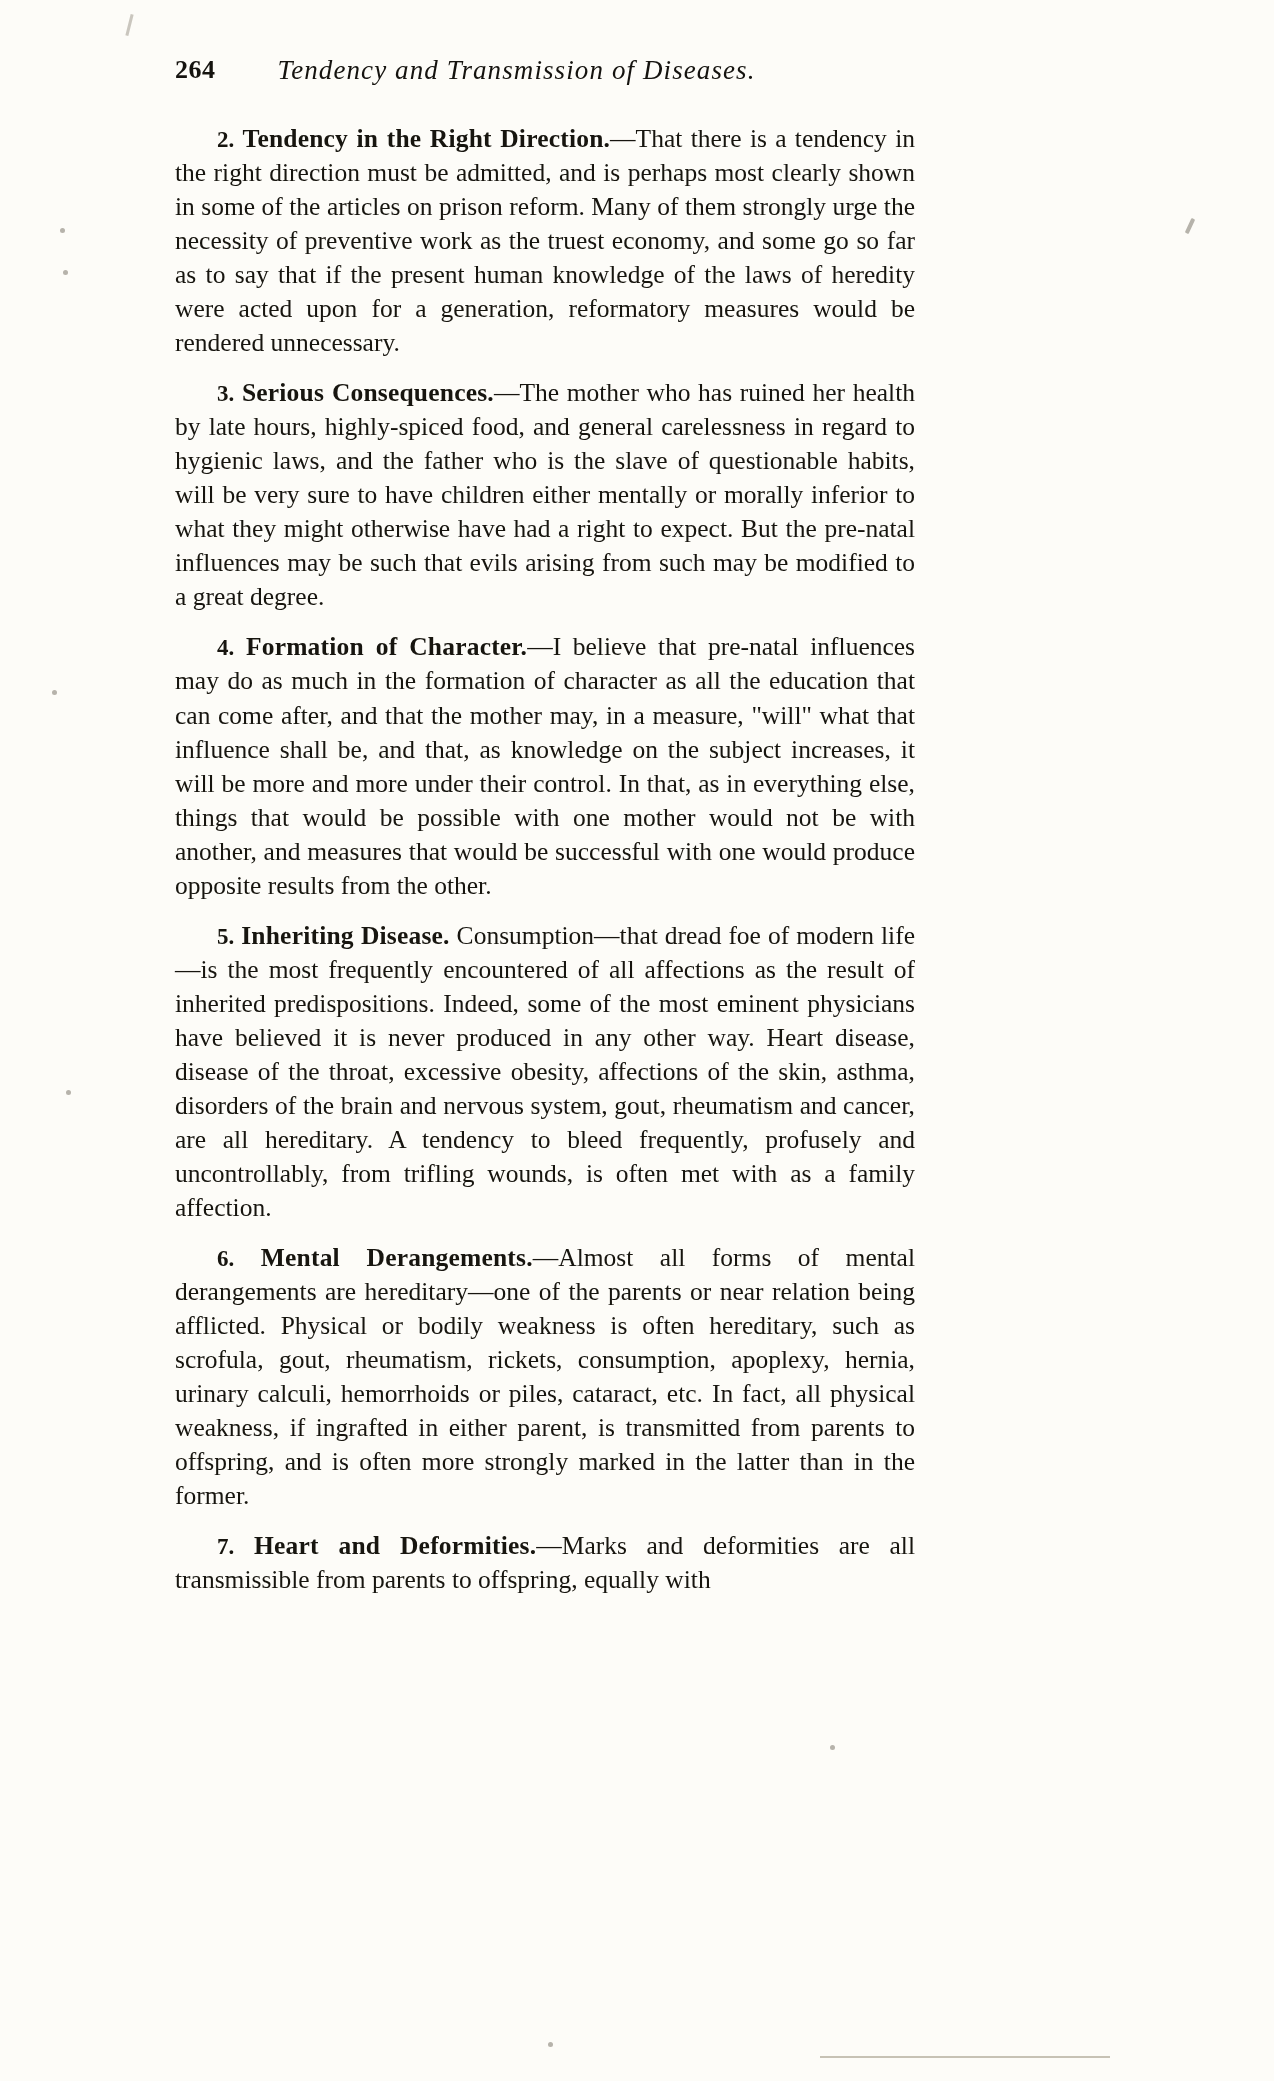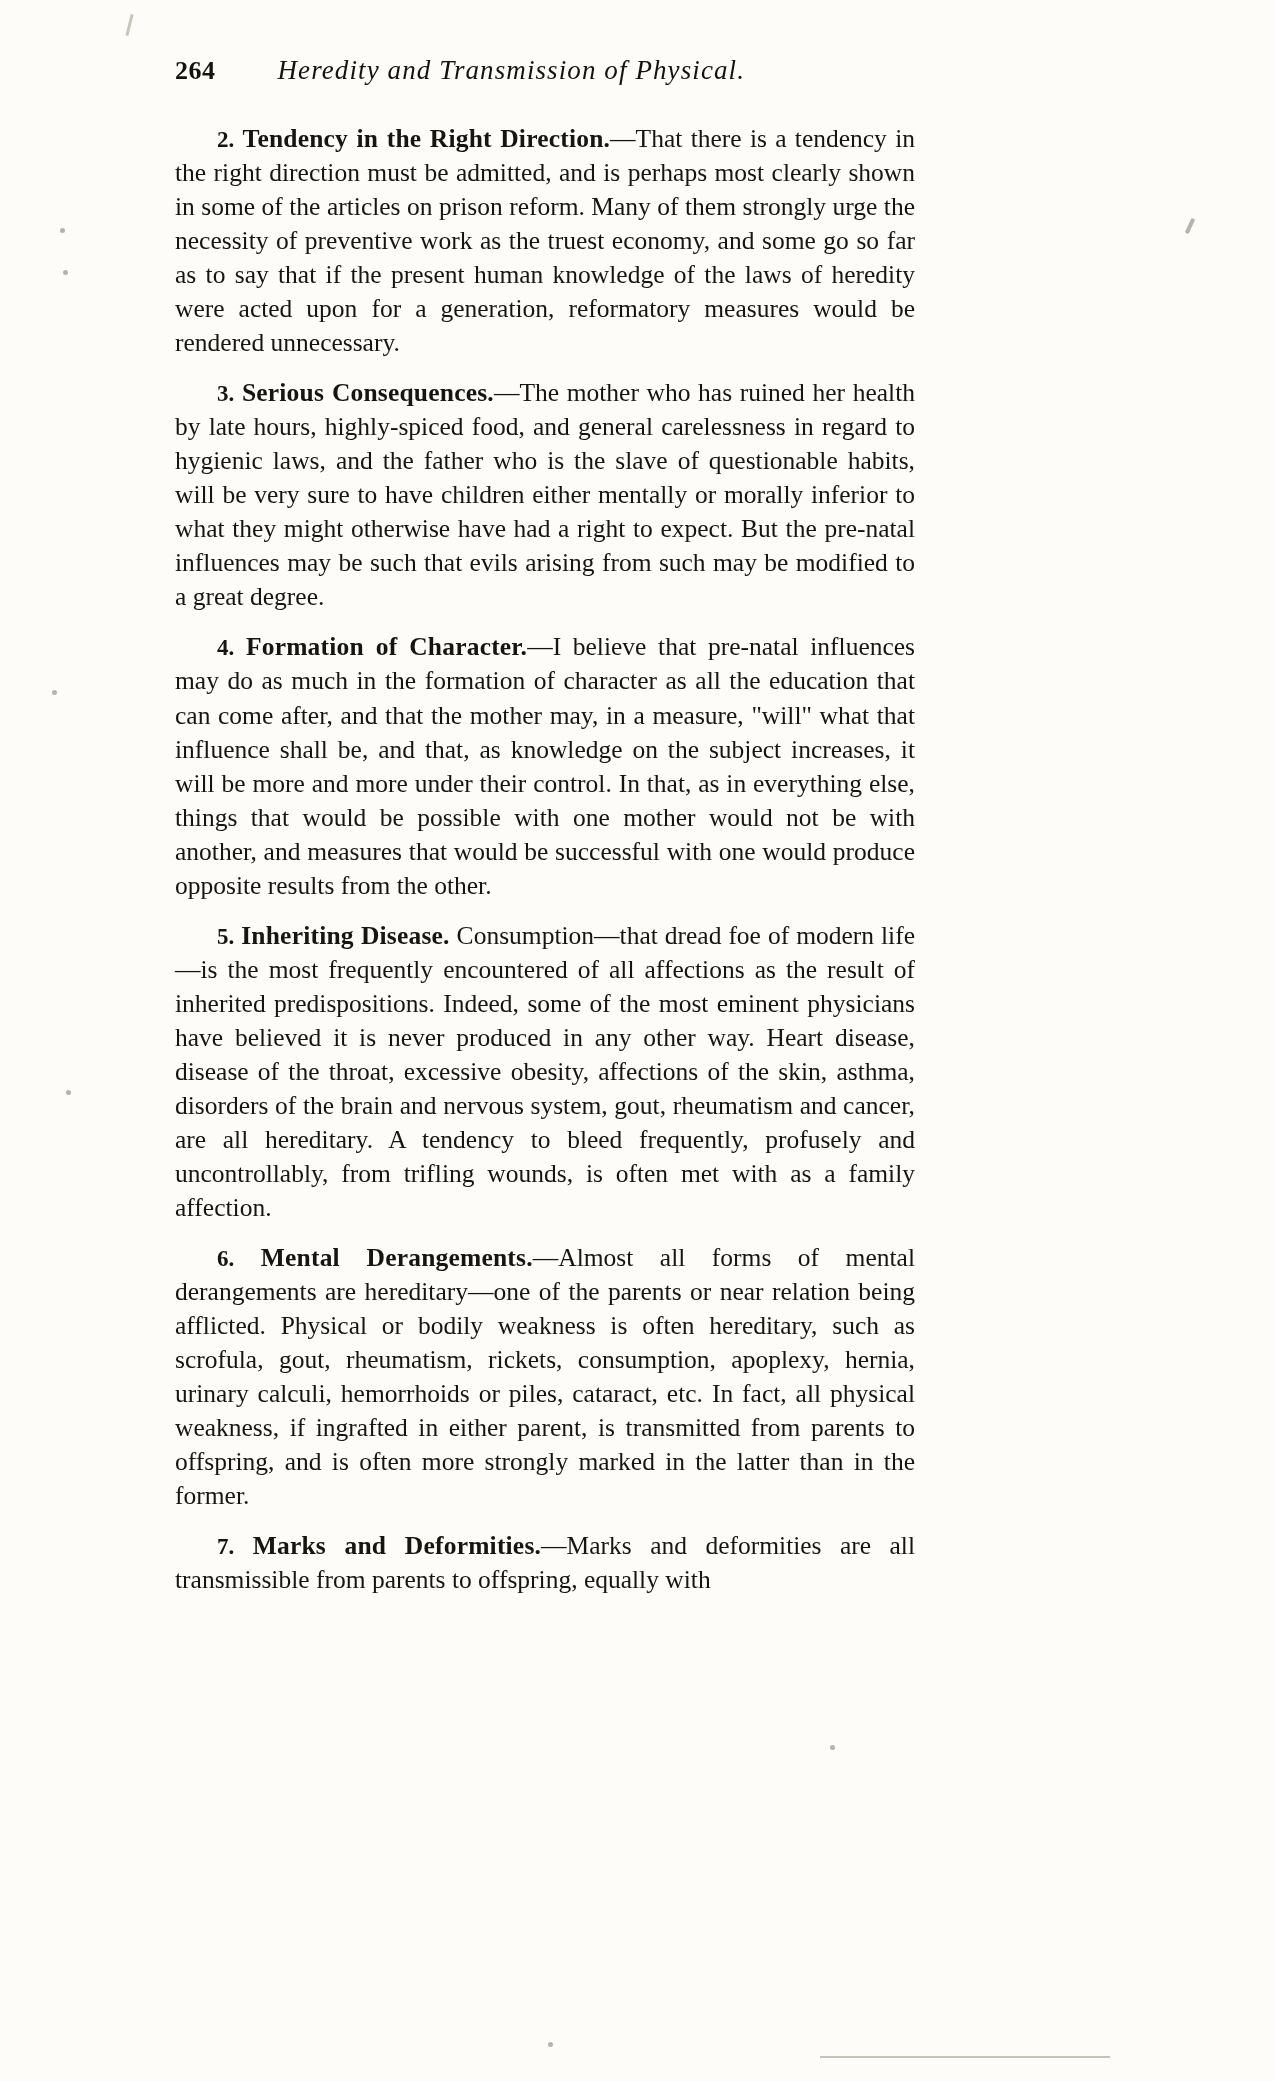--- a/index.html
+++ b/index.html
@@ -23,21 +23,21 @@
     background: #fdfcf8;
   }
   .page-inner {
     position: absolute;
     left: 175px;
     top: 55px;
     width: 740px;
   }
   .header {
     display: flex;
-    align-items: center;
+    align-items: flex-start;
     margin-bottom: 36px;
     white-space: nowrap;
   }
   .folio {
     font-family: "Liberation Serif", serif;
     font-weight: bold;
     font-size: 26px;
     letter-spacing: 0.5px;
     color: #15130f;
   }
@@ -101,21 +101,21 @@
   <div class="speck" style="left:52px; top:690px; width:5px; height:5px;"></div>
   <div class="speck" style="left:66px; top:1090px; width:5px; height:5px;"></div>
   <div class="speck" style="left:1188px; top:218px; width:4px; height:16px; transform: rotate(25deg); border-radius:1px;"></div>
   <div class="speck" style="left:830px; top:1745px; width:5px; height:5px;"></div>
   <div class="speck" style="left:548px; top:2042px; width:5px; height:5px;"></div>
 
   <div class="page-inner">
 
     <div class="header">
       <span class="folio">264</span>
-      <span class="running-title">Heredity and Transmission of Physical.</span>
+      <span class="running-title">Tendency and Transmission of Diseases.</span>
     </div>
 
     <div class="body-text">
 
       <p class="para">
         <span class="num">2.</span>
         <span class="run-head">Tendency in the Right Direction.</span><span>—That there is a tendency in the right direction must be admitted, and is perhaps most clearly shown in some of the articles on prison reform. Many of them strongly urge the necessity of preventive work as the truest economy, and some go so far as to say that if the present human knowledge of the laws of heredity were acted upon for a generation, reformatory measures would be rendered unnecessary.</span>
       </p>
 
       <p class="para">
@@ -133,20 +133,20 @@
         <span class="run-head">Inheriting Disease.</span><span> Consumption—that dread foe of modern life—is the most frequently encountered of all affections as the result of inherited predispositions. Indeed, some of the most eminent physicians have believed it is never produced in any other way. Heart disease, disease of the throat, excessive obesity, affections of the skin, asthma, disorders of the brain and nervous system, gout, rheumatism and cancer, are all hereditary. A tendency to bleed frequently, profusely and uncontrollably, from trifling wounds, is often met with as a family affection.</span>
       </p>
 
       <p class="para">
         <span class="num">6.</span>
         <span class="run-head">Mental Derangements.</span><span>—Almost all forms of mental derangements are hereditary—one of the parents or near relation being afflicted. Physical or bodily weakness is often hereditary, such as scrofula, gout, rheumatism, rickets, consumption, apoplexy, hernia, urinary calculi, hemorrhoids or piles, cataract, etc. In fact, all physical weakness, if ingrafted in either parent, is transmitted from parents to offspring, and is often more strongly marked in the latter than in the former.</span>
       </p>
 
       <p class="para">
         <span class="num">7.</span>
-        <span class="run-head">Marks and Deformities.</span><span>—Marks and deformities are all transmissible from parents to offspring, equally with</span>
+        <span class="run-head">Heart and Deformities.</span><span>—Marks and deformities are all transmissible from parents to offspring, equally with</span>
       </p>
 
     </div>
   </div>
 
   <div class="bottom-rule"></div>
 </div>
 
 </body></html>

